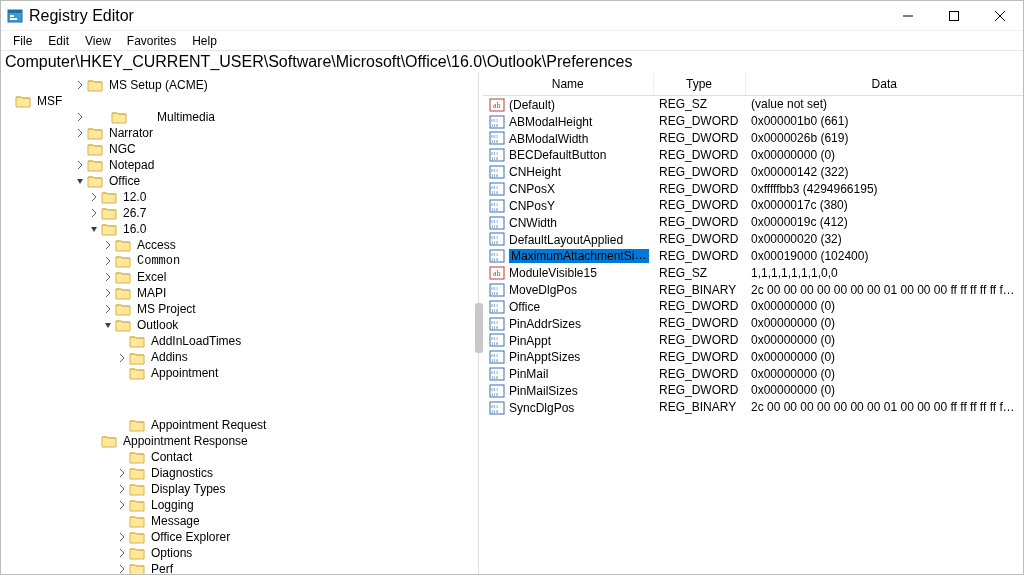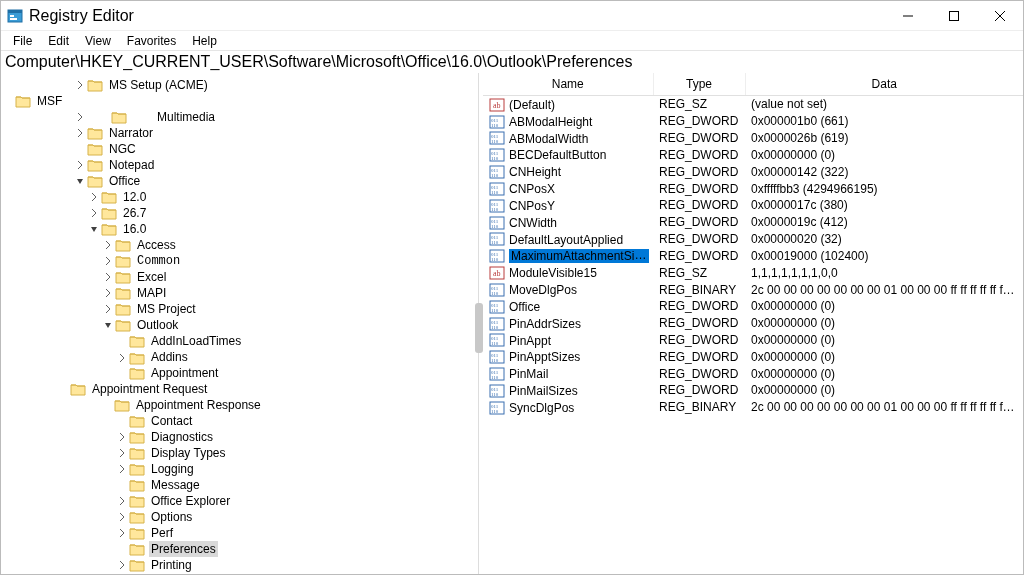--- a/index.html
+++ b/index.html
@@ -329,31 +329,31 @@
           <div class="row" style="padding-left: 114px;">
             <span class="expander"></span>
             <span class="folder-icon">
               <svg width="16" height="14" viewBox="0 0 16 14">
                 <path d="M1 3 h5 l1 1 h8 v9 h-14 z" fill="#ffe79c" stroke="#d6b24a"></path>
                 <path d="M1 3 h5 l1 1 h8" fill="none" stroke="#d6b24a"></path>
               </svg>
             </span>
             <span class="label">Appointment</span>
           </div>
-          <div class="row" style="padding-left: 55px;">
+          <div class="row" style="padding-left: 114px; margin-top: 36px;">
             <span class="expander"></span>
             <span class="folder-icon">
               <svg width="16" height="14" viewBox="0 0 16 14">
                 <path d="M1 3 h5 l1 1 h8 v9 h-14 z" fill="#ffe79c" stroke="#d6b24a"></path>
                 <path d="M1 3 h5 l1 1 h8" fill="none" stroke="#d6b24a"></path>
               </svg>
             </span>
             <span class="label">Appointment Request</span>
           </div>
-          <div class="row" style="padding-left: 86px; margin-left: 13px;">
+          <div class="row" style="padding-left: 86px;">
             <span class="expander"></span>
             <span class="folder-icon">
               <svg width="16" height="14" viewBox="0 0 16 14">
                 <path d="M1 3 h5 l1 1 h8 v9 h-14 z" fill="#ffe79c" stroke="#d6b24a"></path>
                 <path d="M1 3 h5 l1 1 h8" fill="none" stroke="#d6b24a"></path>
               </svg>
             </span>
             <span class="label">Appointment Response</span>
           </div>
           <div class="row" style="padding-left: 114px;">

